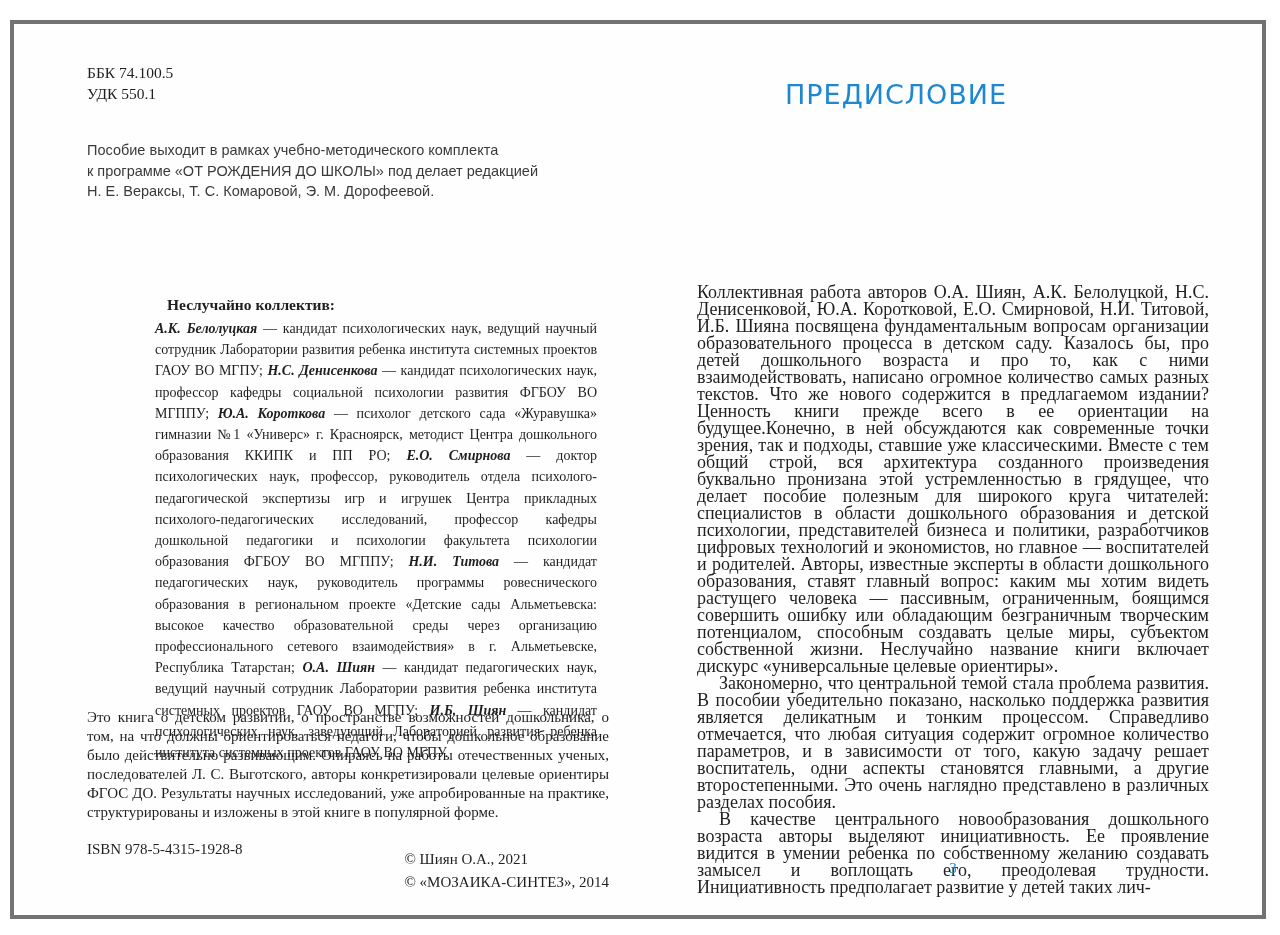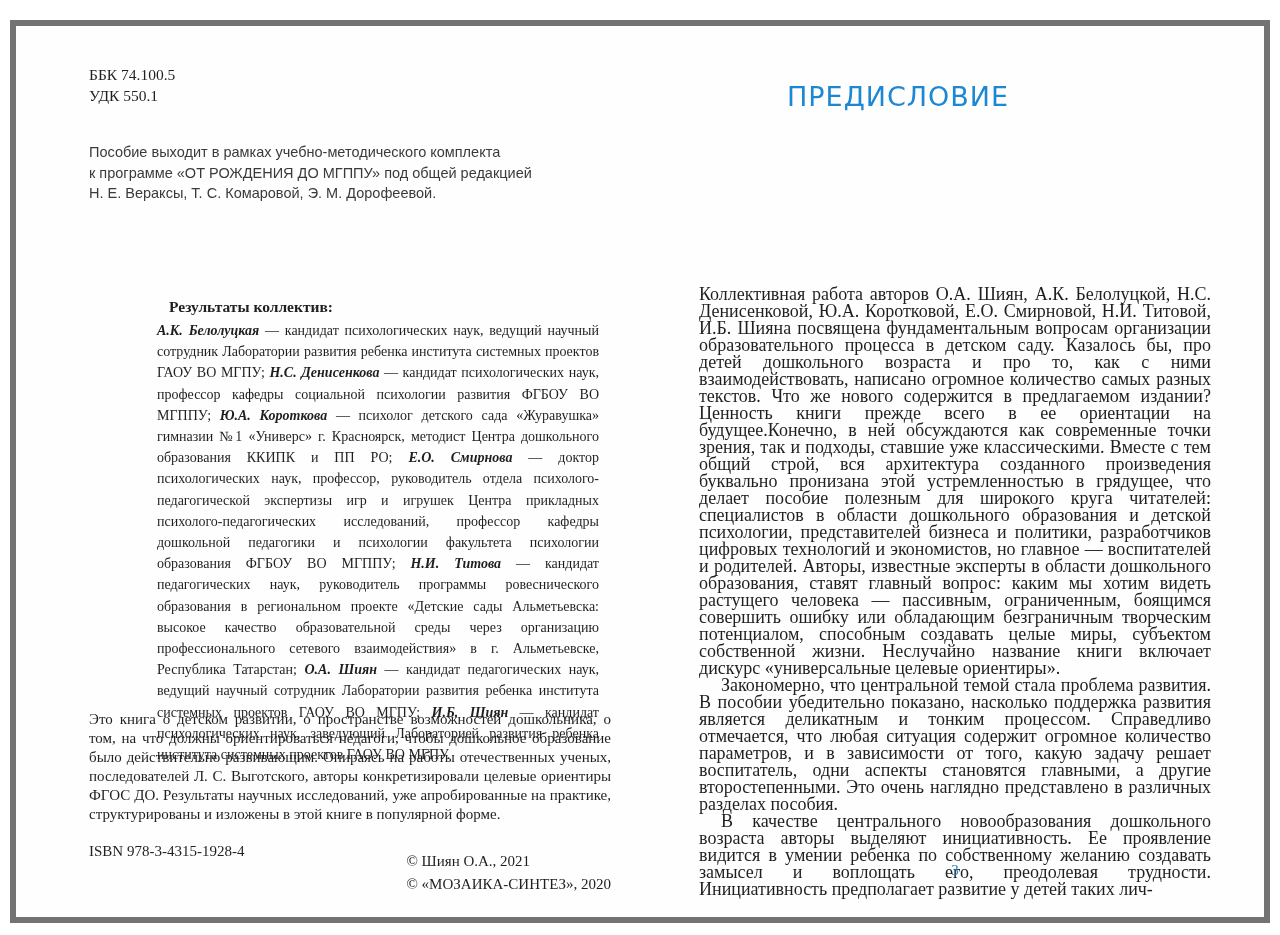--- a/index.html
+++ b/index.html
@@ -7,21 +7,21 @@
     width:1280px;height:935px;
     background:#ffffff;
     font-family:"Liberation Serif", serif;
     color:#1f1f1f;
     position:relative;
     overflow:hidden;
   }
   .scan-frame{
     position:absolute;left:10px;top:20px;
     width:1248px;height:891px;
-    border:6px solid #737373;
+    border:4px solid #737373;
     background:#fefefe;
   }
   
   .left-page{position:absolute;left:73px;top:0;width:522px;height:100%;}
   .codes{position:absolute;top:38px;left:0;font-size:15.5px;line-height:21px;}
   .series-note{
     position:absolute;top:116px;left:0;width:480px;
     font-family:"Liberation Sans", sans-serif;
     font-size:14.5px;line-height:20.5px;color:#3a3a3a;
     white-space:pre-line;
@@ -101,36 +101,36 @@
 <div class="scan-frame">
 
   <div class="left-page">
 
     <div class="codes">
       <div>ББК 74.100.5</div>
       <div>УДК 550.1</div>
     </div>
 
     <div class="series-note">Пособие выходит в рамках учебно-методического комплекта
-к программе «ОТ РОЖДЕНИЯ ДО МГППУ» под общей редакцией
+к программе «ОТ РОЖДЕНИЯ ДО ШКОЛЫ» под делает редакцией
 Н. Е. Вераксы, Т. С. Комаровой, Э. М. Дорофеевой.</div>
 
 
-    <div class="team-heading">Результаты коллектив:</div>
+    <div class="team-heading">Неслучайно коллектив:</div>
 
     <div class="team-para"><span class="rt-bi">А.К. Белолуцкая</span><span class="rt-r"> — кандидат психологических наук, ведущий научный сотрудник Лаборатории развития ребенка института системных проектов ГАОУ ВО МГПУ; </span><span class="rt-bi">Н.С. Денисенкова</span><span class="rt-r"> — кандидат психологических наук, профессор кафедры социальной психологии развития ФГБОУ ВО МГППУ; </span><span class="rt-bi">Ю.А. Короткова</span><span class="rt-r"> — психолог детского сада «Журавушка» гимназии №1 «Универс» г. Красноярск, методист Центра дошкольного образования ККИПК и ПП РО; </span><span class="rt-bi">Е.О. Смирнова</span><span class="rt-r"> — доктор психологических наук, профессор, руководитель отдела психолого-педагогической экспертизы игр и игрушек Центра прикладных психолого-педагогических исследований, профессор кафедры дошкольной педагогики и психологии факультета психологии образования ФГБОУ ВО МГППУ; </span><span class="rt-bi">Н.И. Титова</span><span class="rt-r"> — кандидат педагогических наук, руководитель программы ровеснического образования в региональном проекте «Детские сады Альметьевска: высокое качество образовательной среды через организацию профессионального сетевого взаимодействия» в г. Альметьевске, Республика Татарстан; </span><span class="rt-bi">О.А. Шиян</span><span class="rt-r"> — кандидат педагогических наук, ведущий научный сотрудник Лаборатории развития ребенка института системных проектов ГАОУ ВО МГПУ; </span><span class="rt-bi">И.Б. Шиян</span><span class="rt-r"> — кандидат психологических наук, заведующий Лабораторией развития ребенка института системных проектов ГАОУ ВО МГПУ.</span></div>
 
 
     <div class="annotation-para">Это книга о детском развитии, о пространстве возможностей дошкольника, о том, на что должны ориентироваться педагоги, чтобы дошкольное образование было действительно развивающим. Опираясь на работы отечественных ученых, последователей Л. С. Выготского, авторы конкретизировали целевые ориентиры ФГОС ДО. Результаты научных исследований, уже апробированные на практике, структурированы и изложены в этой книге в популярной форме.</div>
 
     <div class="imprint-row">
-      <div class="isbn">ISBN 978-3-4315-1928-4</div>
+      <div class="isbn">ISBN 978-5-4315-1928-8</div>
       <div class="copyright">
         <div>© Шиян О.А., 2021</div>
-        <div>© «МОЗАИКА-СИНТЕЗ», 2020</div>
+        <div>© «МОЗАИКА-СИНТЕЗ», 2014</div>
       </div>
     </div>
 
   </div>
 
   <div class="right-page">
 
     <h1 class="preface-heading">ПРЕДИСЛОВИЕ</h1>
 
     <div class="preface-body">

